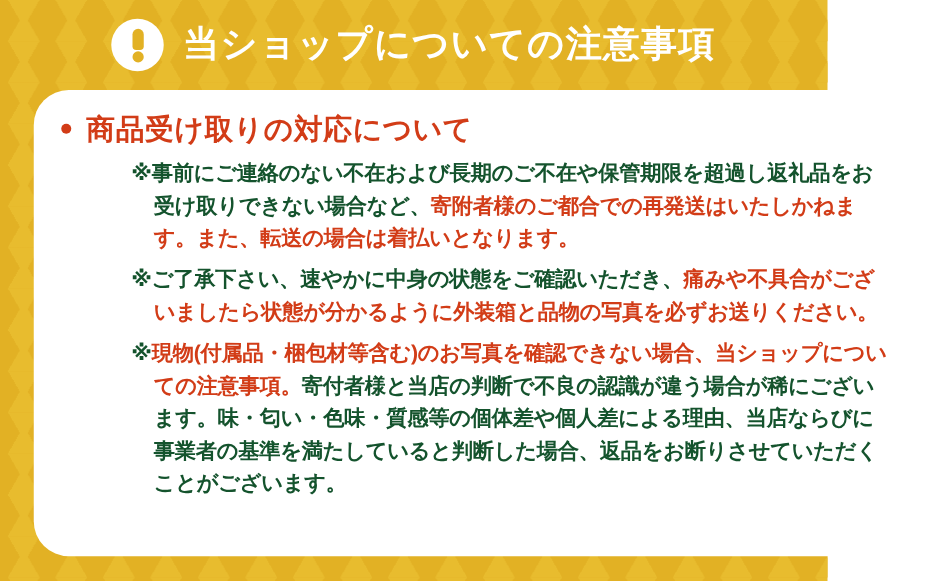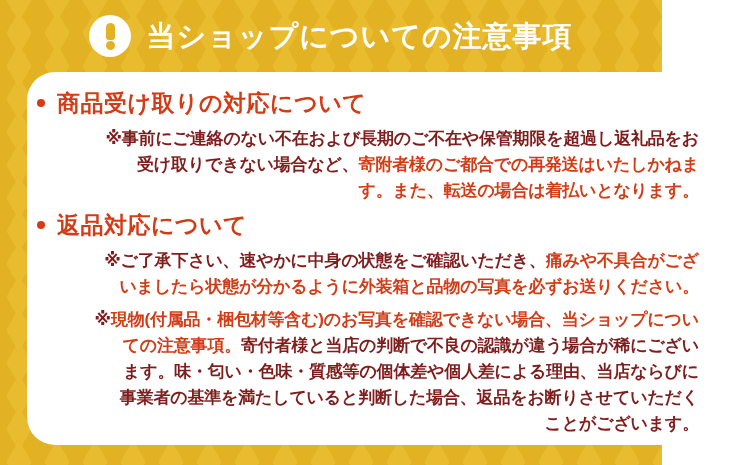--- a/index.html
+++ b/index.html
@@ -55,23 +55,22 @@
     font-weight: bold;
     letter-spacing: 1px;
     line-height: 1;
   }
   .notice-box {
     position: absolute;
     left: 27px; top: 72px;
     width: 696px; height: 373px;
     background: #ffffff;
     border-radius: 28px;
-    padding: 11px 12px 10px 8px;
+    padding: 11px 12px 10px 20px;
     overflow: hidden;
-    text-align: right;
   }
   .sec-heading {
     display: flex;
     align-items: center;
     margin: 6px 0 9px 0;
   }
   .sec-bullet {
     width: 8px; height: 8px;
     border-radius: 50%;
     background: #d23c17;
@@ -89,21 +88,21 @@
     margin: 0 0 7px 58px;
     padding-left: 18px;
     text-indent: -18px;
     width: 606px;
     font-size: 17px;
     font-weight: 600;
     line-height: 26px;
     color: #1f1f1f;
     letter-spacing: -0.2px;
   }
-  .run-black { color: #7f1d1d; }
+  .run-black { color: #14532d; }
   .run-red { color: #d23c17; }
 </style>
 </head>
 <body>
 
 <div class="page">
   <div class="header">
     <span class="icon-circle">
       <span class="excl-bar"></span>
       <span class="excl-dot"></span>
@@ -112,21 +111,17 @@
   </div>
   <div class="notice-box" id="notice-box">
       <section>
         <div class="sec-heading">
           <span class="sec-bullet"></span>
           <span class="sec-title">商品受け取りの対応について</span>
         </div>
         <p class="para"><span class="run-black">※事前にご連絡のない不在および長期のご不在や保管期限を超過し返礼品をお受け取りできない場合など、</span><span class="run-red">寄附者様のご都合での再発送はいたしかねます。また、転送の場合は着払いとなります。</span></p>
       </section>
       <section>
-        <div class="sec-heading">
-          <span class="sec-bullet"></span>
-          <span class="sec-title">返品対応について</span>
-        </div>
         <p class="para"><span class="run-black">※ご了承下さい、速やかに中身の状態をご確認いただき、</span><span class="run-red">痛みや不具合がございましたら状態が分かるように外装箱と品物の写真を必ずお送りください。</span></p>
         <p class="para"><span class="run-black">※</span><span class="run-red">現物(付属品・梱包材等含む)のお写真を確認できない場合、当ショップについての注意事項。</span><span class="run-black">寄付者様と当店の判断で不良の認識が違う場合が稀にございます。味・匂い・色味・質感等の個体差や個人差による理由、当店ならびに事業者の基準を満たしていると判断した場合、返品をお断りさせていただくことがございます。</span></p>
       </section>
     </div>
 </div>
 
 </body></html>

